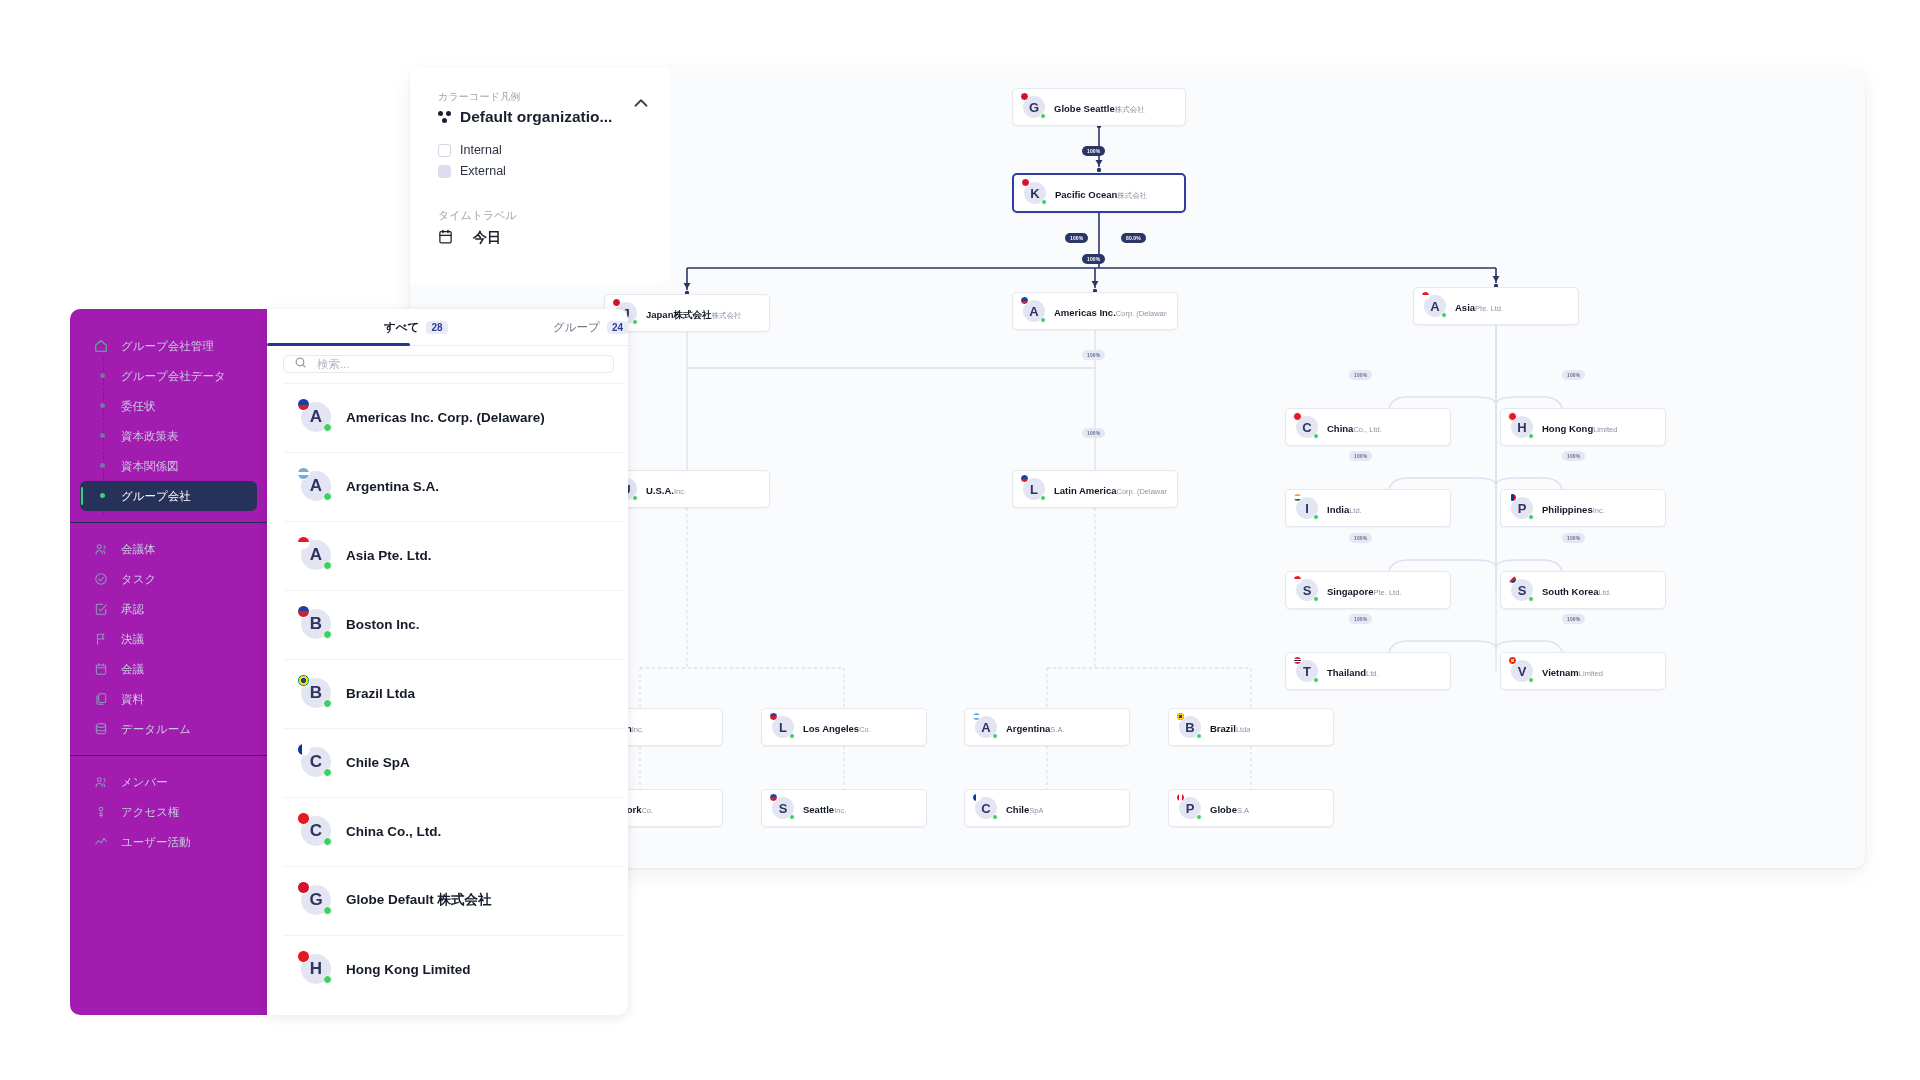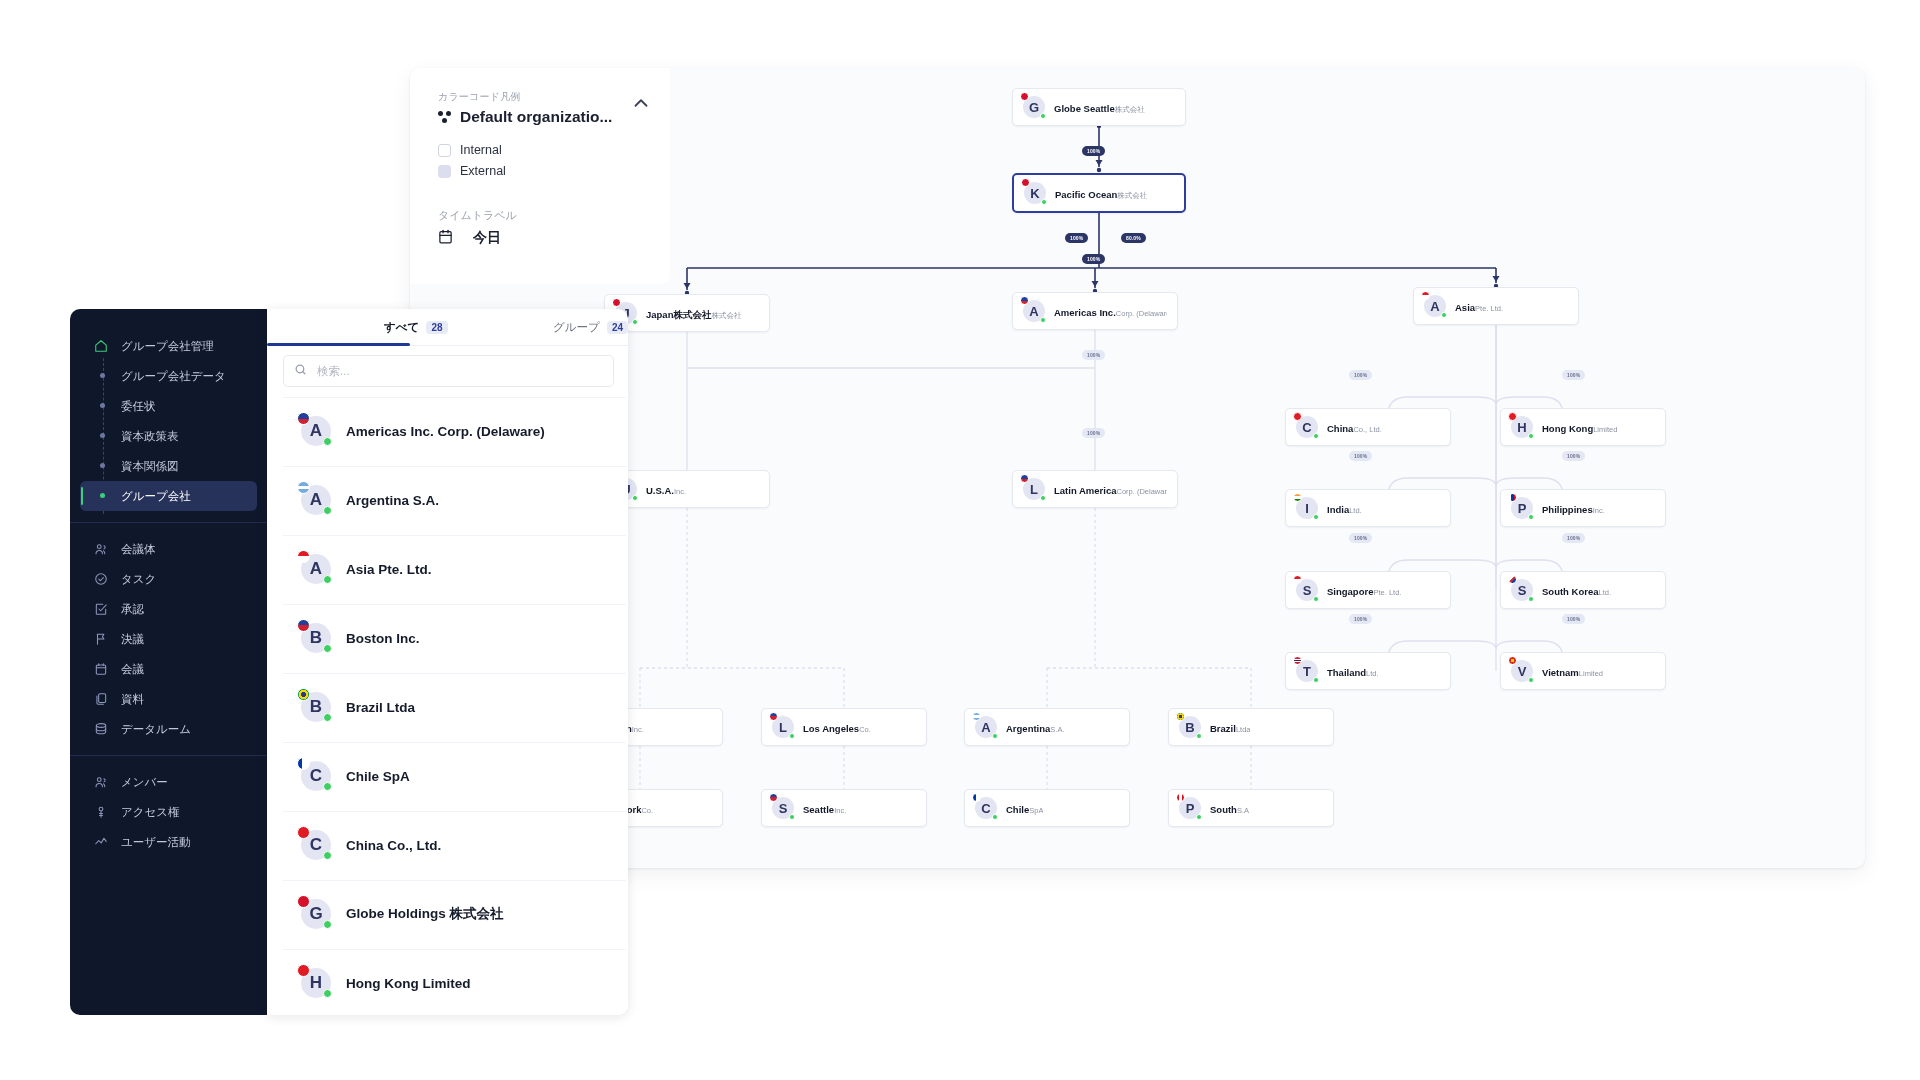--- a/index.html
+++ b/index.html
@@ -112,21 +112,21 @@
     padding: 2px 5px;
     letter-spacing: .1px;
     white-space: nowrap;
   }
   .pct.light { background: #e4e7f4; color: #6b7390; }
 
   
   .sidebar {
     position: absolute; left: 70px; top: 309px;
     width: 197px; height: 706px;
-    background: #0f172a;
+    background: #a21caf;
     border-radius: 10px 0 0 10px;
     padding: 22px 0 0 0;
     overflow: hidden;
   }
   .nav-item {
     position: relative;
     display: flex; align-items: center; gap: 13px;
     height: 30px; margin: 0 10px; padding-left: 14px;
     color: #c7cce0; font-size: 11.5px; cursor: pointer;
     border-radius: 6px;
@@ -177,21 +177,21 @@
   }
   .tab-underline {
     position: absolute; left: 0; bottom: 0;
     width: 143px; height: 3px; background: #1f3a93; border-radius: 2px;
   }
   .tab-track { position: absolute; left: 0; bottom: 0; width: 100%; height: 1px; background: #eceff5; }
 
   .search-wrap { padding: 9px 14px 6px 16px; }
   .search-box {
     display: flex; align-items: center; gap: 8px;
-    height: 32px; border: 1px solid #e6e8f0; border-radius: 5px;
+    height: 18px; border: 1px solid #e6e8f0; border-radius: 5px;
     padding: 0 10px; background: #ffffff;
   }
   .search-box input {
     border: none; outline: none; flex: 1;
     font-size: 11.5px; color: #111827;
     font-family: "Liberation Sans", sans-serif;
     background: transparent;
   }
   .search-box input::placeholder { color: #b0b5c0; }
 
@@ -460,21 +460,21 @@
             <span class="online"></span>
           </span>
           <span class="txt"><span class="nm">Chile</span><span class="sub">SpA</span></span>
         </div>
         <div class="node" style="left: 758px; top: 721px; width: 166px; height: 38px;">
           <span class="avatar">
             <span class="circle">P</span>
             <span class="flag" style="background:linear-gradient(90deg,#d91023 0 33%, #ffffff 33% 66%, #d91023 66% 100%)"></span>
             <span class="online"></span>
           </span>
-          <span class="txt"><span class="nm">South</span><span class="sub">S.A</span></span>
+          <span class="txt"><span class="nm">Globe</span><span class="sub">S.A</span></span>
         </div>
       </div>
 
     <div id="pcts">
         <span class="pct" style="left: 672px; top: 78px;">100%</span>
         <span class="pct" style="left: 655px; top: 165px;">100%</span>
         <span class="pct" style="left: 711px; top: 165px;">80.0%</span>
         <span class="pct" style="left: 672px; top: 186px;">100%</span>
         <span class="pct light" style="left: 672px; top: 282px;">100%</span>
         <span class="pct light" style="left: 672px; top: 360px;">100%</span>
@@ -754,21 +754,21 @@
             <span class="online"></span>
           </span>
           <span class="nm">China Co., Ltd.</span>
         </div>
         <div class="list-item">
           <span class="av">
             <span class="circle">G</span>
             <span class="flag" style="background:radial-gradient(circle at 50% 50%, #d6112b 0 55%, #d6112b 55%)"></span>
             <span class="online"></span>
           </span>
-          <span class="nm">Globe Holdings 株式会社</span>
+          <span class="nm">Globe Default 株式会社</span>
         </div>
         <div class="list-item">
           <span class="av">
             <span class="circle">H</span>
             <span class="flag" style="background:#e01b24"></span>
             <span class="online"></span>
           </span>
           <span class="nm">Hong Kong Limited</span>
         </div>
       </div>

